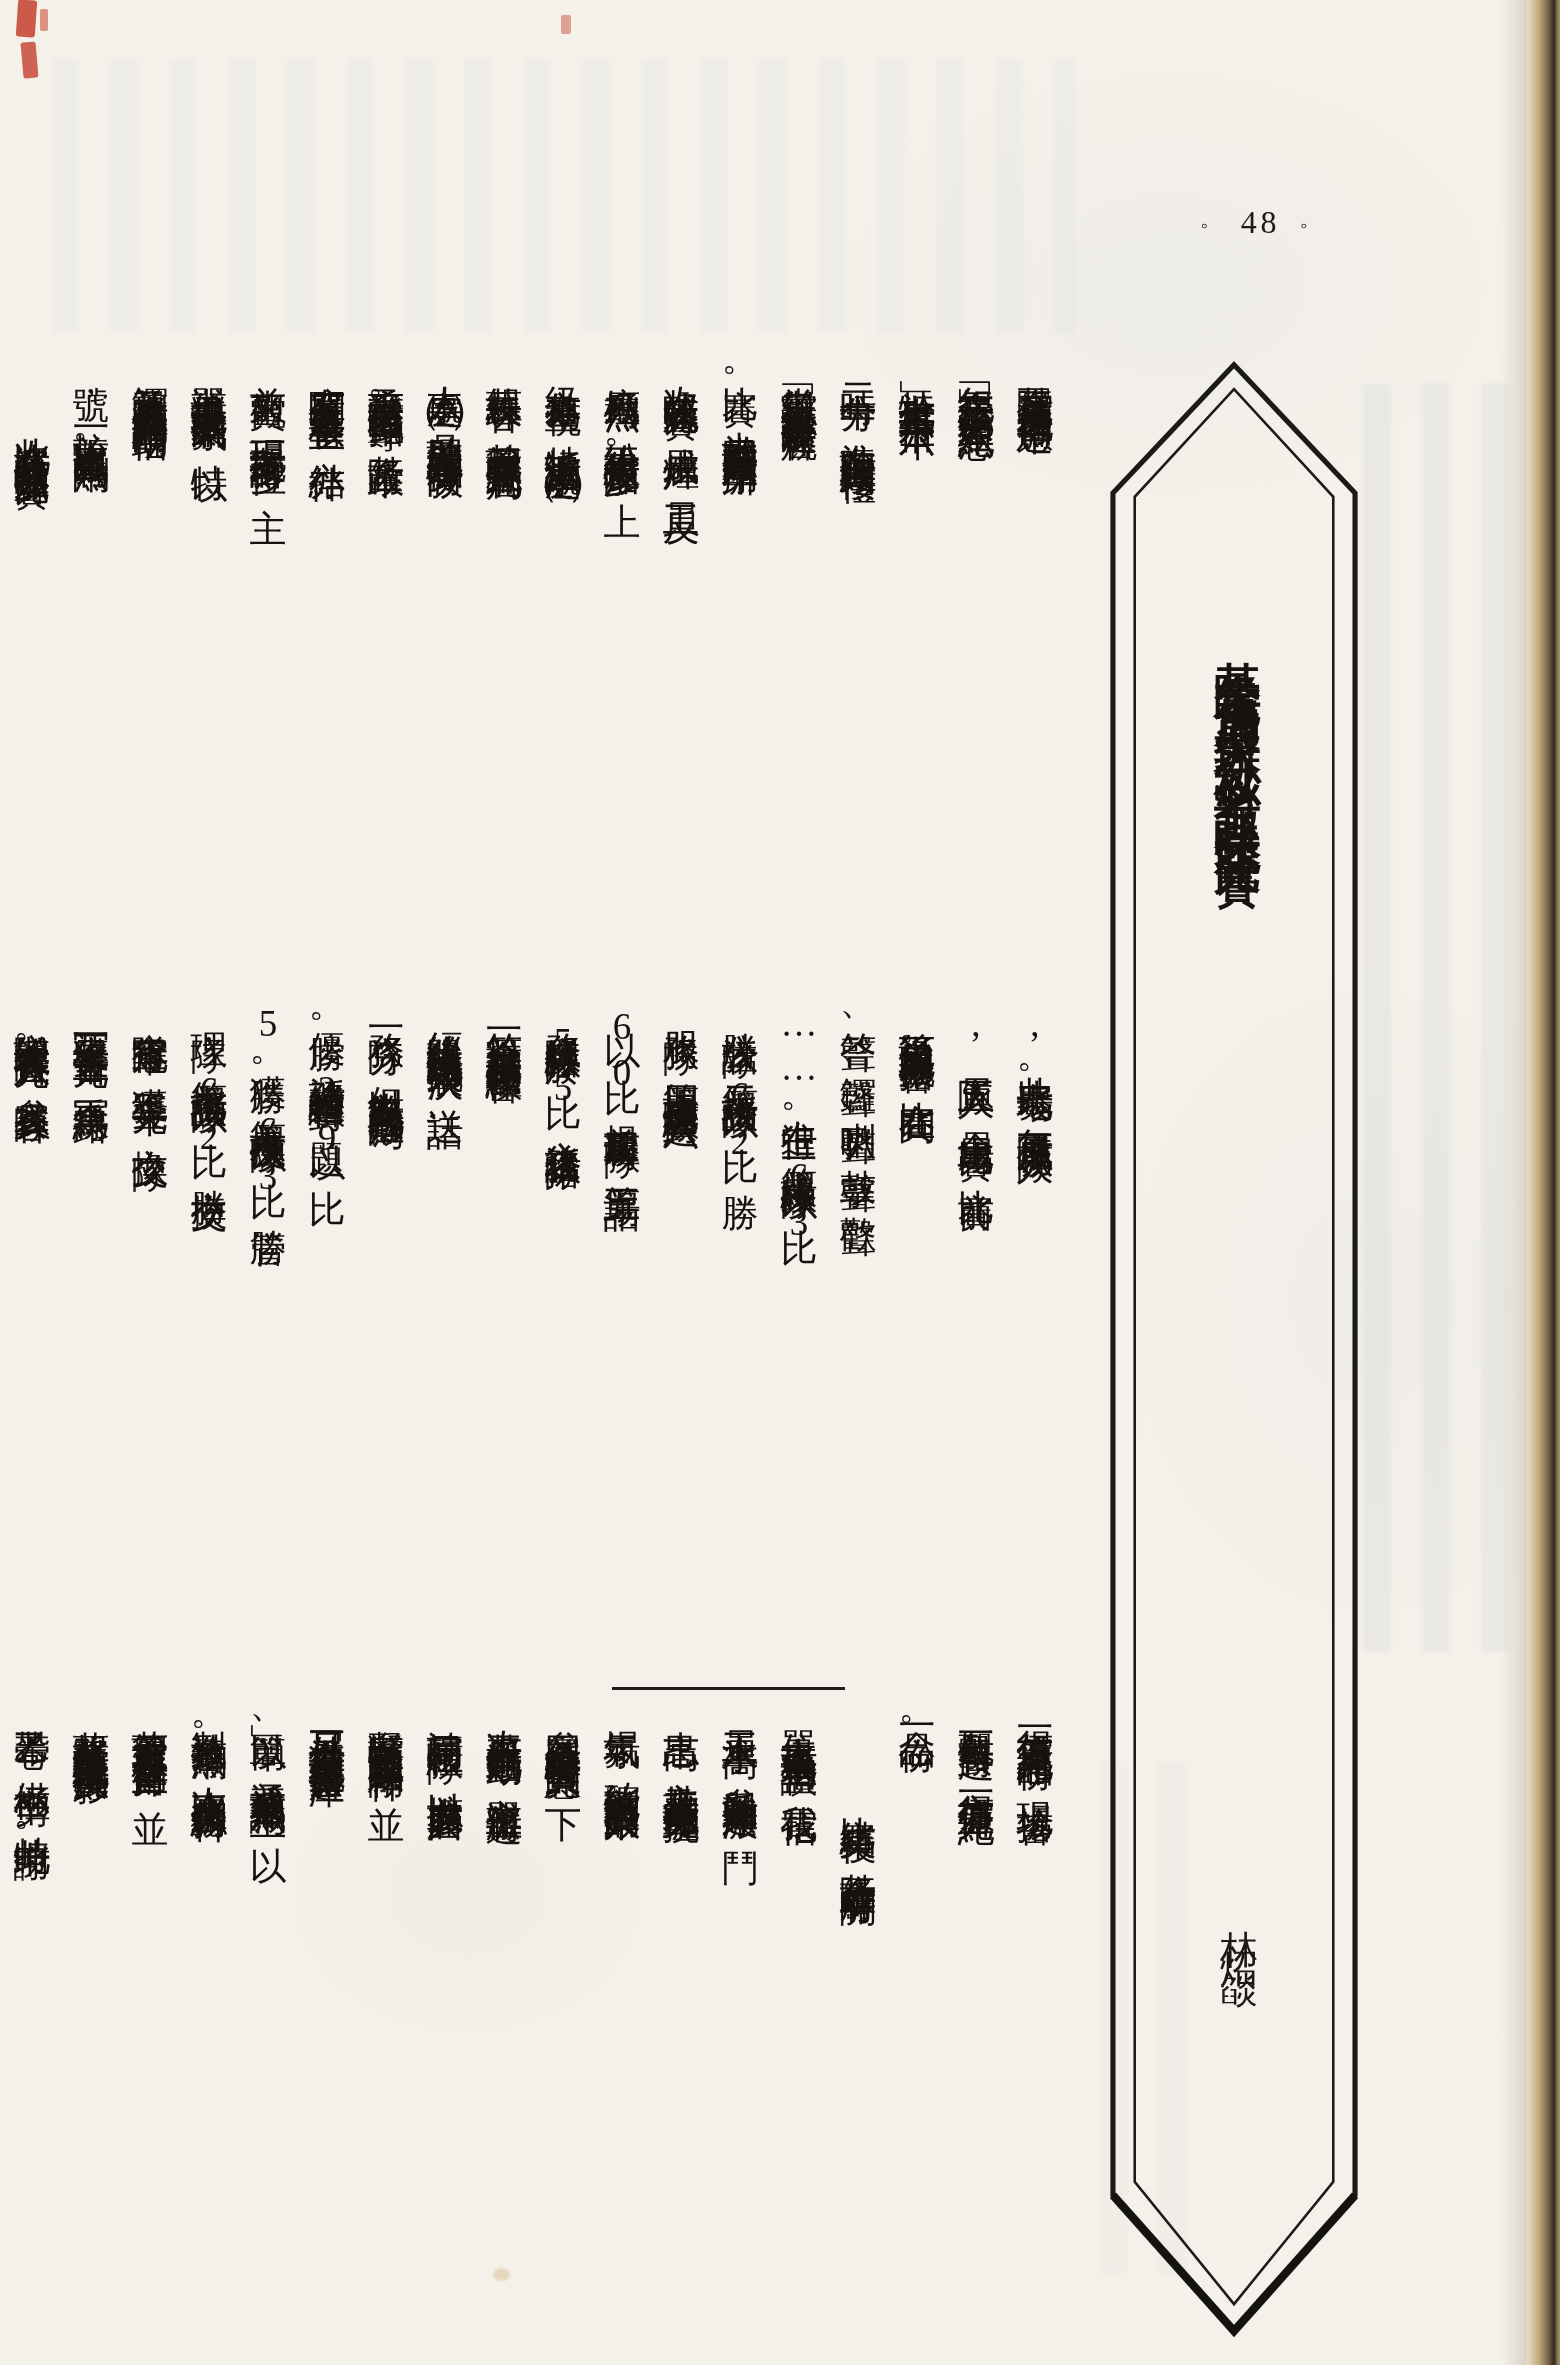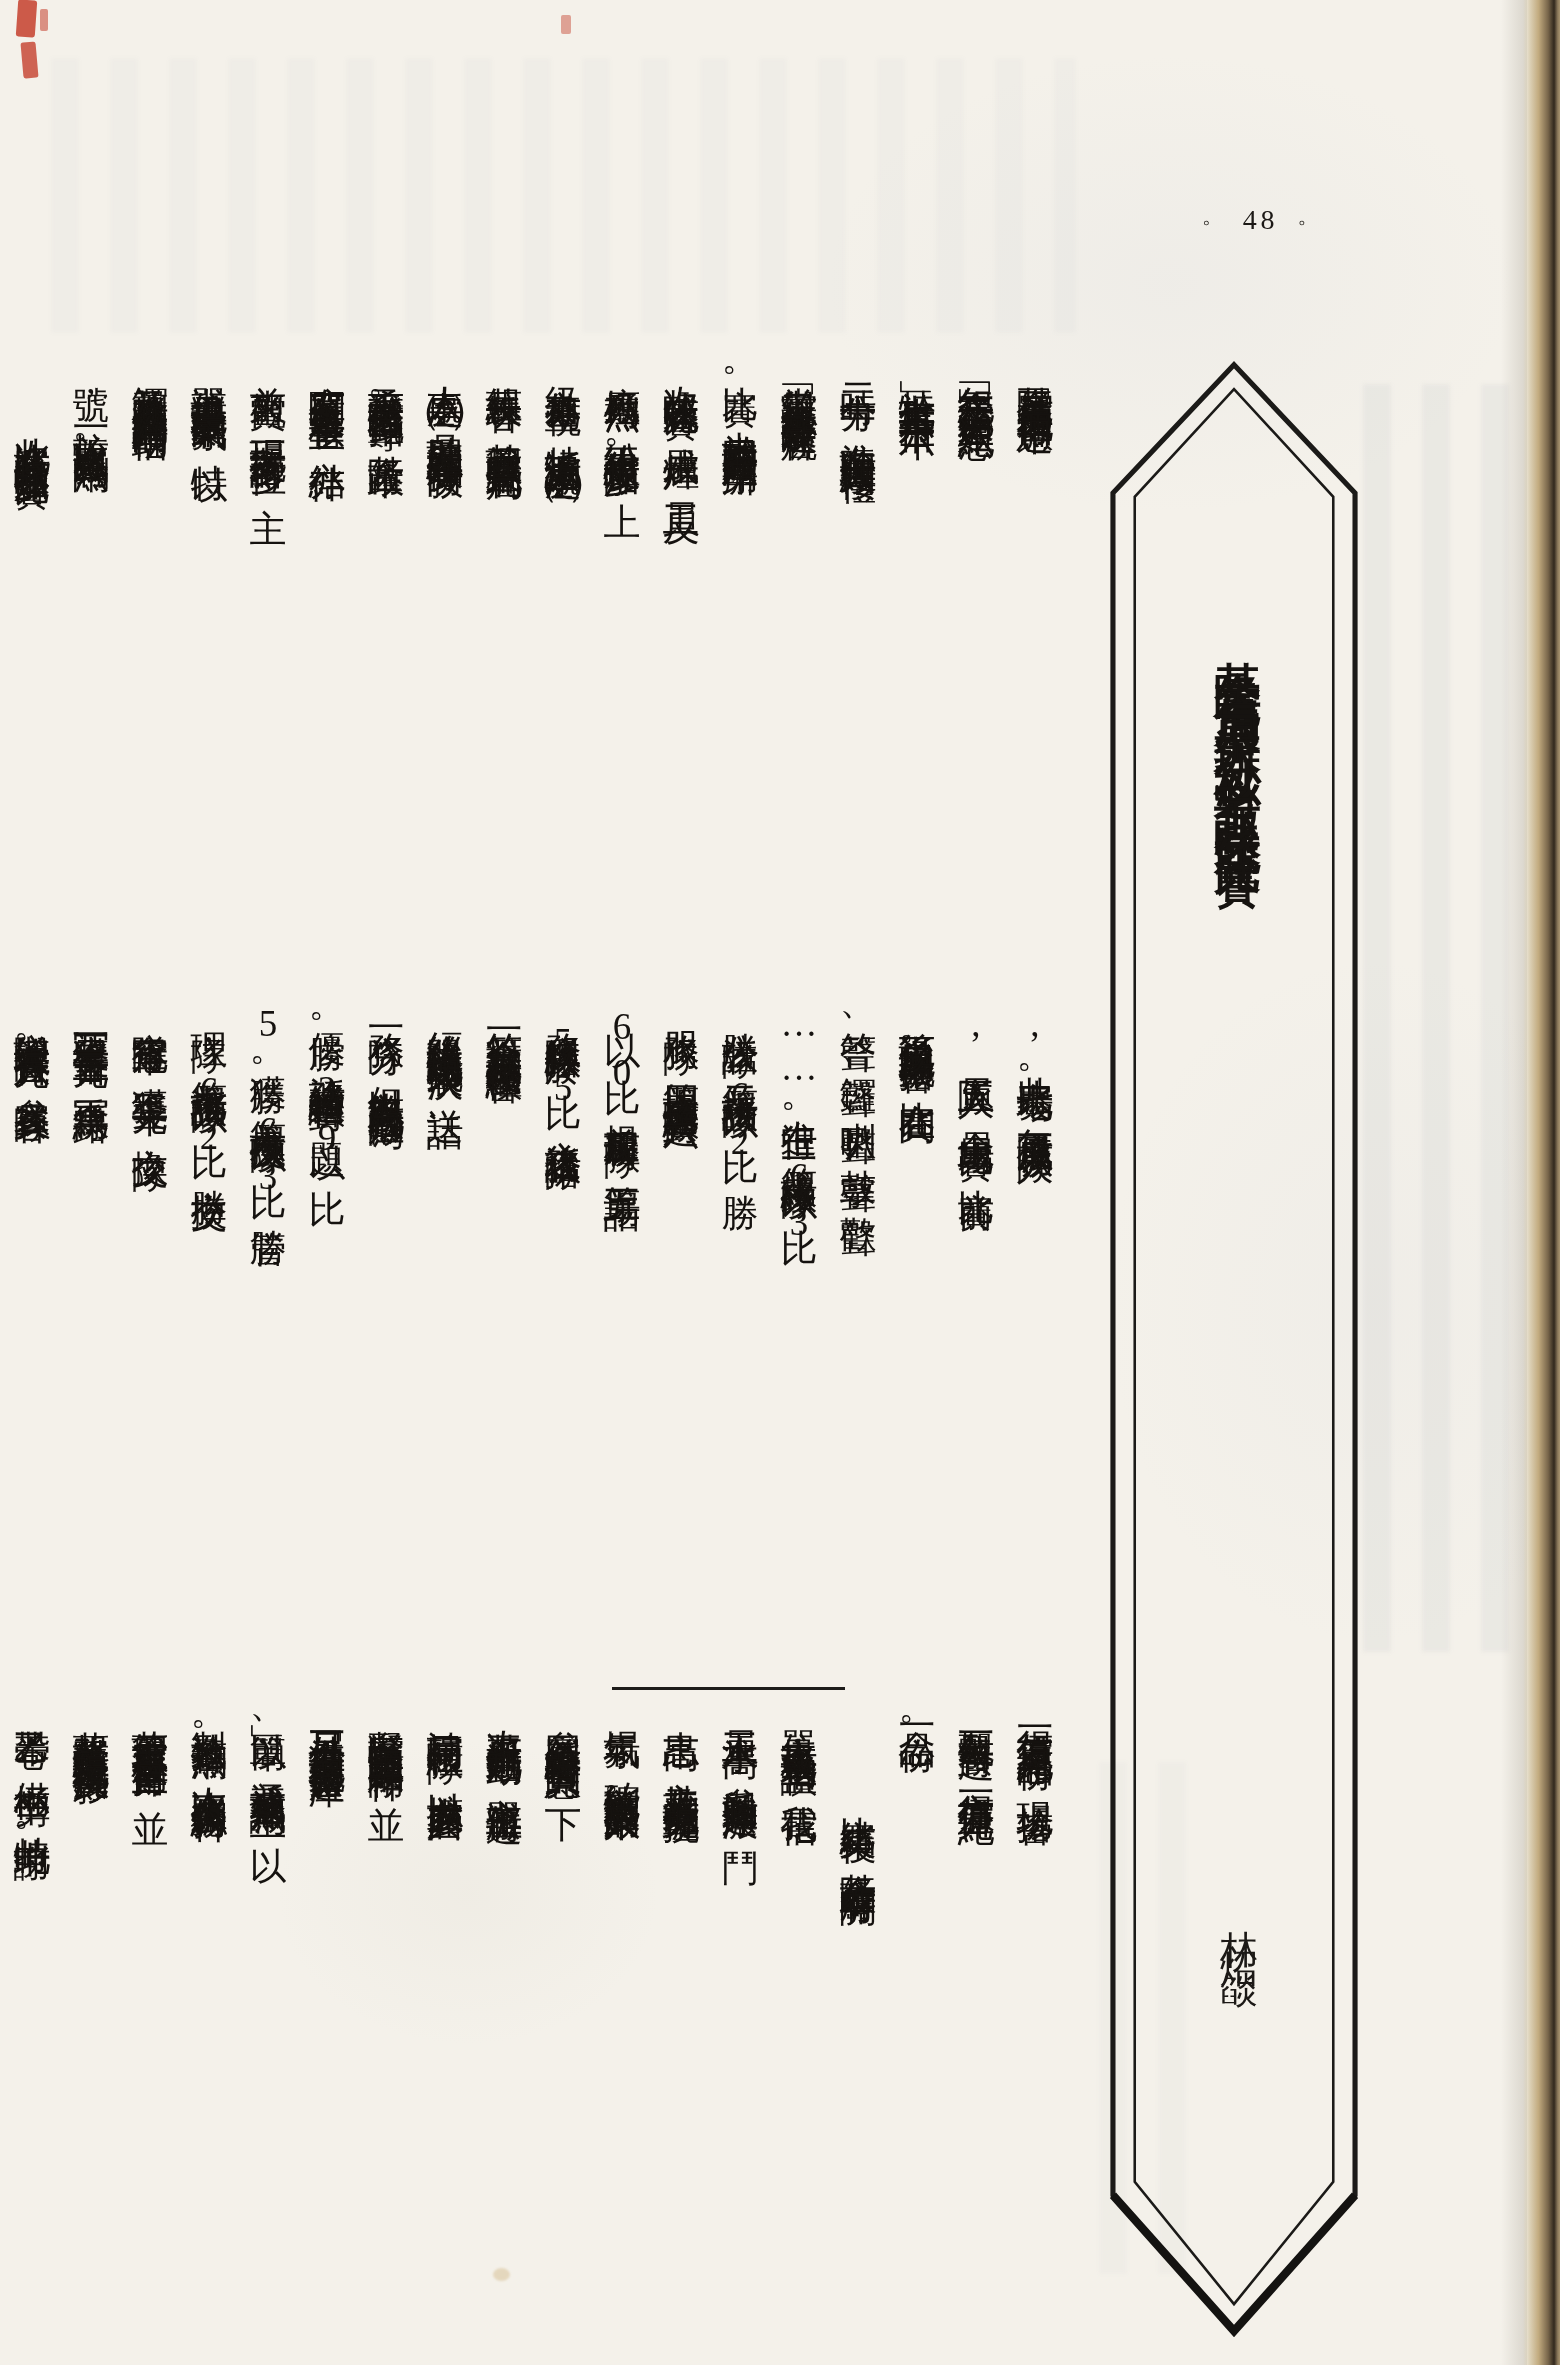--- a/index.html
+++ b/index.html
@@ -31,21 +31,21 @@
     filter:blur(1.9px);
   }
   .ghost.g1{left:1363px;top:384px;width:167px;height:1268px;}
   .ghost.g2{left:51px;top:58px;width:1025px;height:275px;opacity:.55;}
   .ghost.g3{left:1099px;top:1762px;width:115px;height:512px;opacity:.5;}
   
   .pagenum{
     position:absolute;left:1177px;top:204px;width:167px;
     display:flex;align-items:center;justify-content:center;gap:19px;
   }
-  .pagenum .num{font-size:28px;letter-spacing:3.8px;color:#1c1916;font-family:Liberation Serif, serif;}
+  .pagenum .num{font-size:32px;letter-spacing:3.8px;color:#1c1916;font-family:Liberation Serif, serif;}
   .pagenum .dot{font-size:22px;color:#2a2722;transform:translateY(-3.8px);}
   
   .titlebox{position:absolute;left:1109px;top:361px;width:250px;height:1979px;}
   .titlebox svg{display:block;width:100%;height:100%;}
   .title-text{
     position:absolute;left:1207px;top:623px;
     writing-mode:vertical-rl;text-orientation:mixed;white-space:nowrap;
     font-size:47px;letter-spacing:11px;font-weight:600;color:#161310;
   }
   .author{

